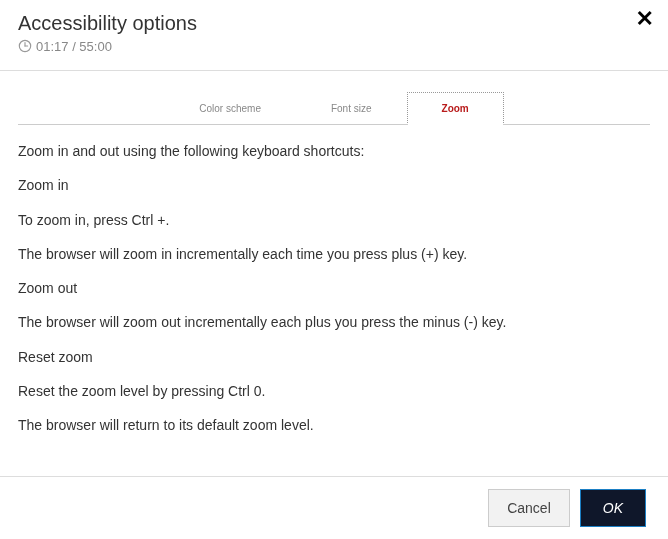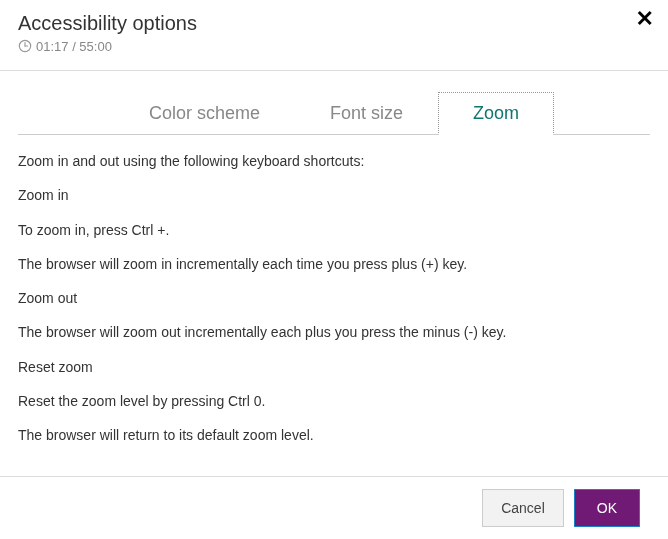--- a/index.html
+++ b/index.html
@@ -55,69 +55,71 @@
     }
     .tabs {
       display: flex;
       justify-content: center;
       border-bottom: 1px solid #ccc;
     }
     .tab {
       padding: 10px 34px;
       color: #888;
       cursor: pointer;
-      font-size: 18px;
+      font-size: 10px;
       border: 1px solid transparent;
       border-bottom: none;
       position: relative;
       top: 1px;
     }
     .tab.active {
-      color: #0f766e;
+      color: #b91c1c;
       border: 1px dotted #999;
       border-bottom: 1px solid #fff;
       background: #fff;
+      font-weight: bold;
     }
     .content {
       padding: 16px 18px 18px 18px;
       color: #333;
       line-height: 1.45;
     }
     .content p { margin-bottom: 14px; }
     .section-head {
       font-weight: normal;
       margin-bottom: 0px;
     }
     .footer {
       position: absolute;
       bottom: 0;
       left: 0;
       right: 0;
       border-top: 1px solid #ddd;
-      padding: 12px 28px;
+      padding: 12px 22px;
       display: flex;
       justify-content: flex-end;
       gap: 10px;
     }
     .btn {
       padding: 10px 18px;
       font-size: 14px;
       border: 1px solid #ccc;
       cursor: pointer;
       font-family: inherit;
     }
     .btn-cancel {
       background: #f2f2f2;
       color: #444;
     }
     .btn-ok {
-      background: #701a75;
+      background: #0f172a;
       color: #fff;
       border-color: #1b7fc4;
       padding: 10px 22px;
+      font-style: italic;
     }
   </style>
 </head>
 <body>
 
 <div class="header">
   <div class="title">Accessibility options</div>
   <div class="close-btn">✕</div>
   <div class="timer-row">
     <span class="clock-icon">

